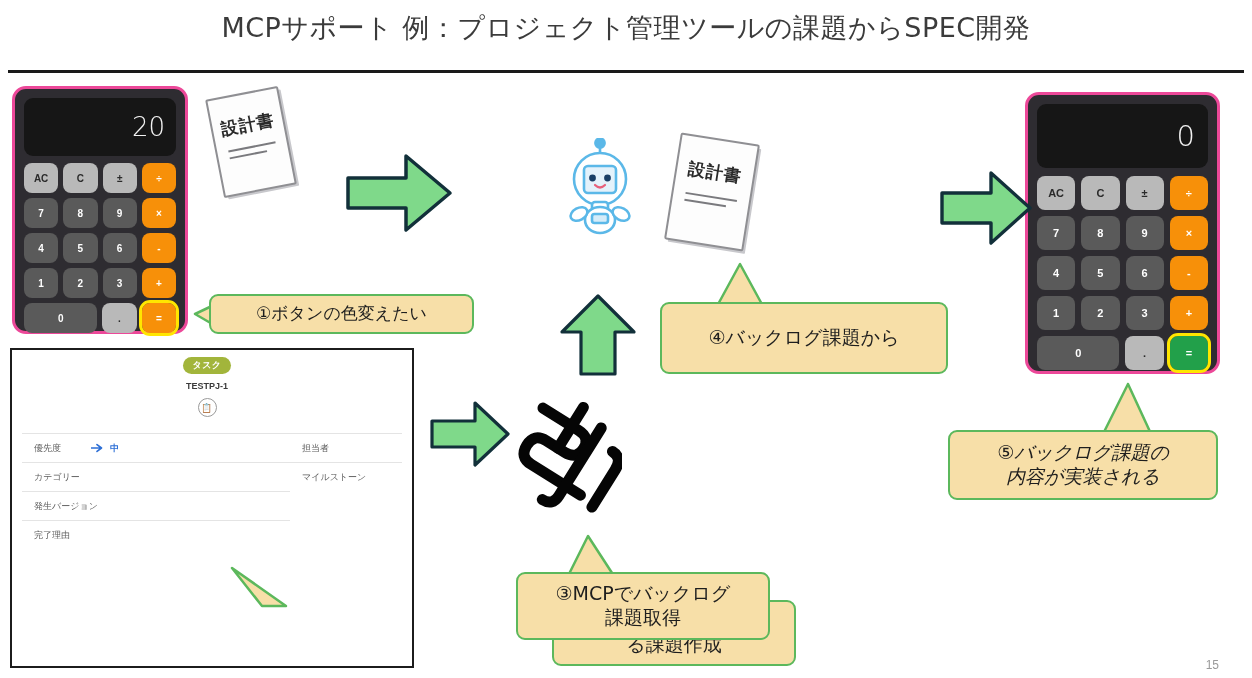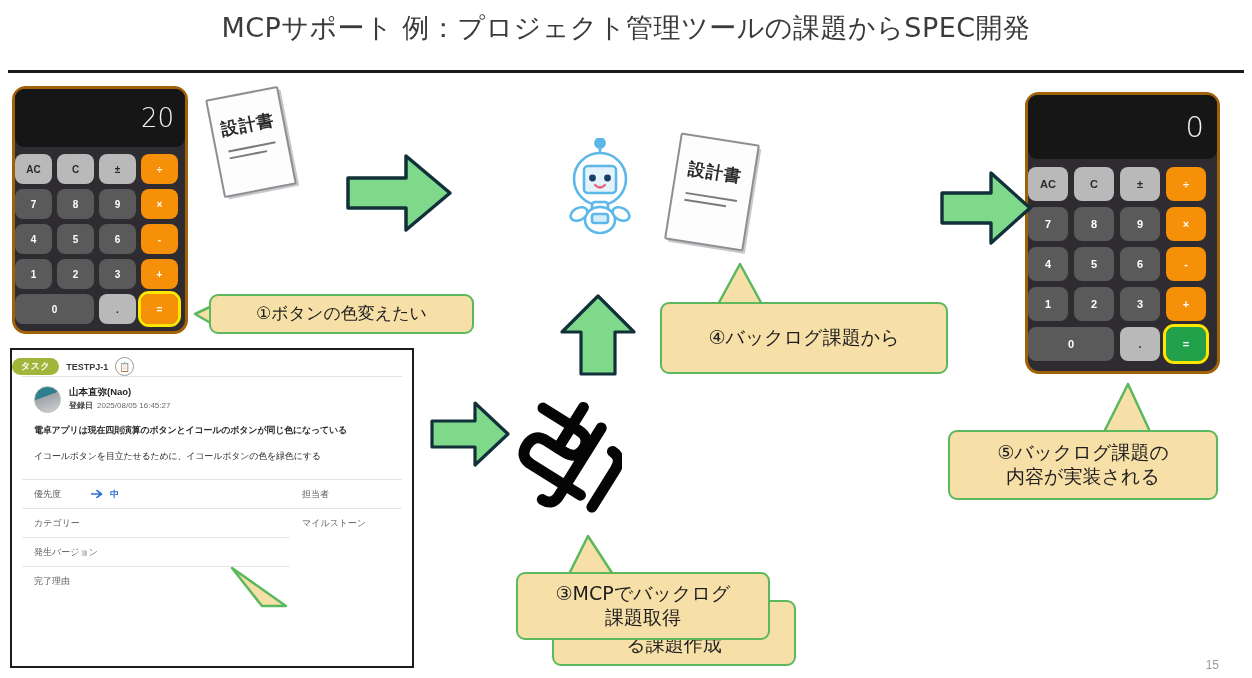--- a/index.html
+++ b/index.html
@@ -17,22 +17,22 @@
     font-family:"DejaVu Sans","Liberation Sans",sans-serif;
     font-weight:400;white-space:nowrap;
   }
   #title-rule{
     left:8px;top:70px;width:1236px;height:3px;background:#1a1a1a;
   }
 
   
   .calc{
     border-radius:14px;background:#2e2c31;
-    border:3px solid #a16207;
-    box-sizing:border-box;
+    border:3px solid #ec4899;
+    box-sizing:border-box;padding:9px;
   }
   .calc-screen{
     background:#161616;border-radius:9px;
     display:flex;align-items:center;justify-content:flex-end;
     color:#f2f2f2;font-weight:300;
     font-family:"DejaVu Sans","Liberation Sans",sans-serif;
   }
   .calc-grid{display:flex;flex-direction:column;}
   .calc-row{display:flex;}
   .key{
@@ -88,21 +88,21 @@
 
   
   #claude-logo{left:512px;top:395px;width:110px;height:135px;}
 
   
   #task-card{
     left:10px;top:348px;width:404px;height:320px;
     background:#ffffff;border:2px solid #1c1c1c;box-sizing:border-box;
     overflow:hidden;
   }
-  #task-head{padding:7px 10px 0 0;display:flex;align-items:center;gap:7px;}
+  #task-head{padding:7px 10px 0 0;display:flex;align-items:center;gap:7px;flex-direction:column;}
   .badge-task{
     background:#a2b53b;color:#ffffff;font-size:9px;font-weight:bold;
     border-radius:10px;padding:2px 9px;letter-spacing:.5px;
   }
   .task-key{font-size:9px;color:#3b3b3b;font-weight:600;}
   .clipboard{
     width:17px;height:17px;border:1px solid #9a9a9a;border-radius:50%;
     display:flex;align-items:center;justify-content:center;font-size:9px;color:#555;
     background:#fff;
   }
@@ -142,21 +142,21 @@
     background:#f7dfa8;border:2.5px solid #5cb85c;border-radius:9px;
     color:#1e1e1e;text-align:center;
     font-family:"DejaVu Sans","Liberation Sans",sans-serif;
     display:flex;align-items:center;justify-content:center;
     box-sizing:border-box;line-height:1.25;
   }
   #callout-1{left:209px;top:294px;width:265px;height:40px;font-size:17px;}
   #callout-2{left:552px;top:600px;width:244px;height:66px;font-size:19px;}
   #callout-3{left:516px;top:572px;width:254px;height:68px;font-size:19px;}
   #callout-4{left:660px;top:302px;width:288px;height:72px;font-size:19px;}
-  #callout-5{left:948px;top:430px;width:270px;height:70px;font-size:19px;}
+  #callout-5{left:948px;top:430px;width:270px;height:70px;font-size:19px;font-style:italic;}
 
   
   #page-num{right:33px;bottom:6px;font-size:12px;color:#9a9a9a;}
 </style>
 </head>
 <body>
 
 <div class="abs" id="slide-title">MCPサポート 例：プロジェクト管理ツールの課題からSPEC開発</div>
 <div class="abs" id="title-rule"></div>
 
@@ -299,33 +299,20 @@
     </g>
   </svg>
 </div>
 
 <div class="abs" id="task-card">
   <div id="task-head">
     <span class="badge-task">タスク</span>
     <span class="task-key">TESTPJ-1</span>
     <span class="clipboard">📋</span>
   </div>
-  <div id="task-body">
-    <div class="author-row">
-      <div class="avatar"></div>
-      <div>
-        <div class="author-name">山本直弥(Nao)</div>
-        <div class="author-date">
-          <b>登録日</b><span>2025/08/05 16:45:27</span>
-        </div>
-      </div>
-    </div>
-    <div class="task-p">電卓アプリは現在四則演算のボタンとイコールのボタンが同じ色になっている</div>
-    <div class="task-p light">イコールボタンを目立たせるために、イコールボタンの色を緑色にする</div>
-  </div>
   <div id="task-fields">
     <div class="fields-col">
       <div class="frow">
         <span>優先度</span>
         <span class="fval">
           <svg width="13" height="10" viewBox="0 0 13 10">
               <path d="M0 5 H9 M6 1.6 L10.5 5 L6 8.4" stroke="#2d6fd6" stroke-width="1.6" fill="none" stroke-linecap="round" stroke-linejoin="round"></path>
             </svg>
           <em style="font-style:normal">中</em>
         </span>

